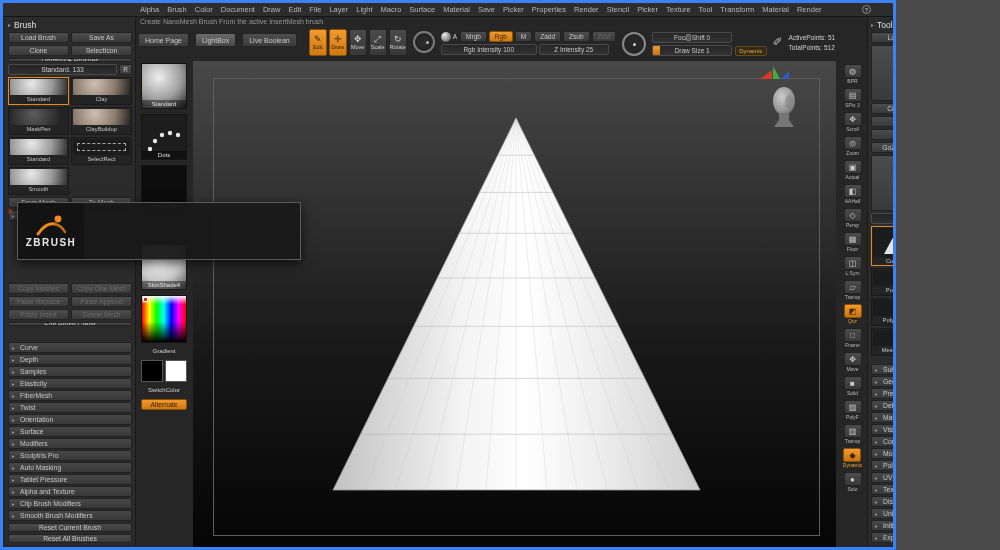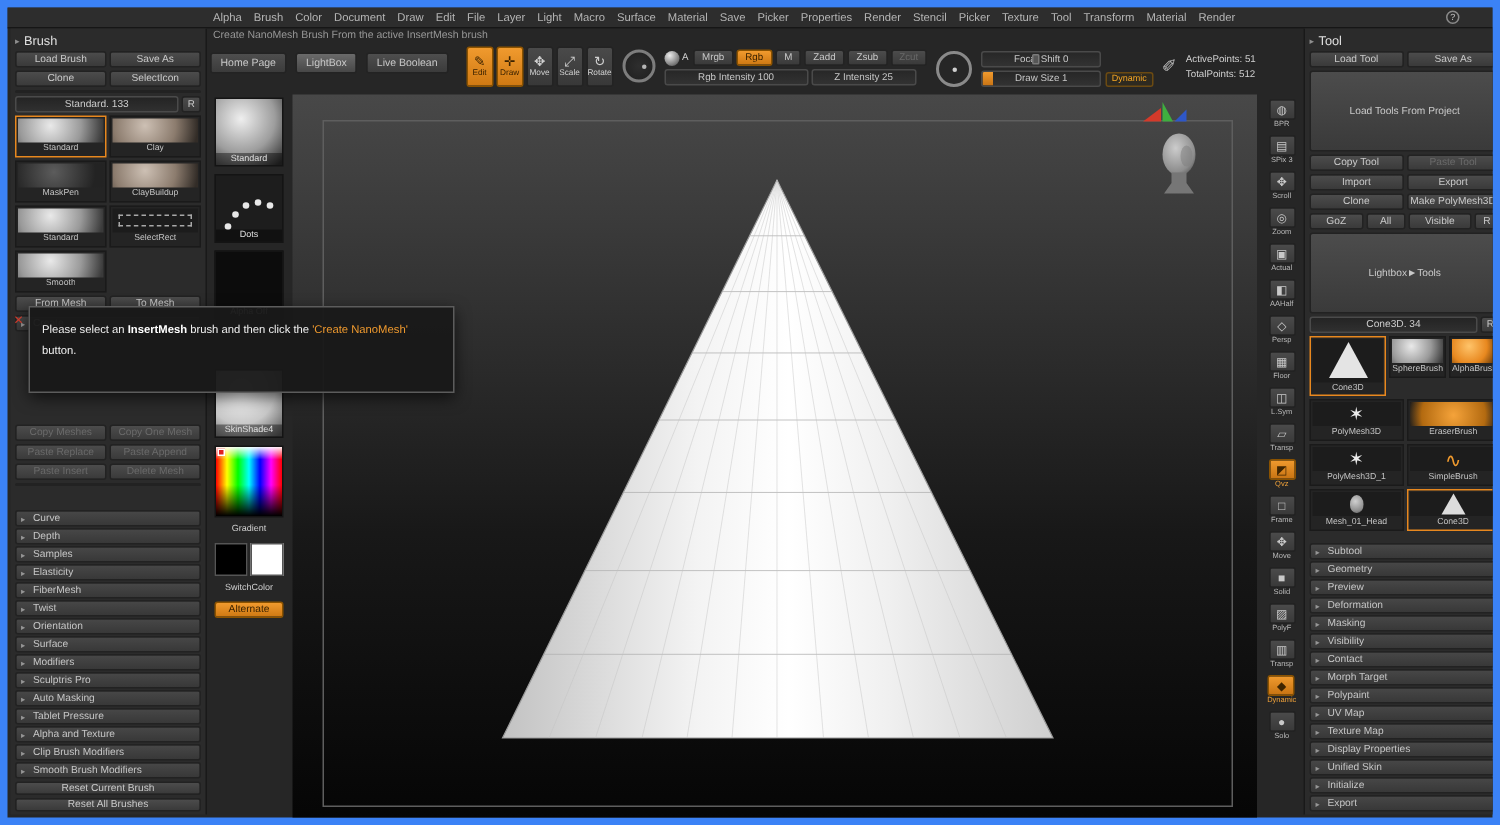--- a/index.html
+++ b/index.html
@@ -1,18 +1,18 @@
 <!DOCTYPE html>
 <html><head>
 <meta charset="utf-8">
 <style>
   * { box-sizing: border-box; margin: 0; padding: 0; }
   body { background:#4a4a4a; font-family:"Liberation Sans", sans-serif; }
-  .app { position:relative; width:1000px; height:550px; background:#262626;
-         border:5px solid #3b82f6; overflow:hidden; }
+  .app { position:relative; width:896px; height:550px; background:#262626;
+         border:3px solid #3b82f6; overflow:hidden; }
 
   
   .menubar { position:absolute; left:0; top:0; right:0; height:14px; background:#2d2d2d;
              border-bottom:1px solid #161616; display:flex; align-items:center;
              padding-left:137px; gap:8px; }
   .menu-item { font-size:7.5px; color:#b5b5b5; white-space:nowrap; cursor:default; }
   .menu-help { position:absolute; right:22px; top:2px; width:9px; height:9px; border-radius:50%;
                border:1px solid #8a8a8a; color:#c9c9c9; font-size:6px; display:flex;
                align-items:center; justify-content:center; }
 
@@ -623,16 +623,23 @@
         <div class="section-item">Texture Map</div>
         <div class="section-item">Display Properties</div>
         <div class="section-item">Unified Skin</div>
         <div class="section-item">Initialize</div>
         <div class="section-item">Export</div>
       </div>
   </div>
 
   <div class="notification">
     <div class="notif-close">✕</div>
-    <div class="notif-msg"><span>Please select an </span><b>InsertMesh</b><span> brush and then click the </span><span class="accent">'Create NanoMesh'</span><span> button.</span></div>
+    <div class="notif-logo">
+      <svg width="34" height="22" viewBox="0 0 34 22">
+        <circle cx="24" cy="5" r="3.4" fill="#f08a1e"></circle>
+        <path d="M4 20 Q12 8 21 10" stroke="#f08a1e" stroke-width="3" fill="none" stroke-linecap="round"></path>
+        <path d="M21 10 Q28 12 31 18" stroke="#c96e12" stroke-width="2.4" fill="none" stroke-linecap="round"></path>
+      </svg>
+      <div class="notif-logo-text">ZBRUSH</div>
+    </div>
   </div>
 
 </div>
 
 </body></html>

